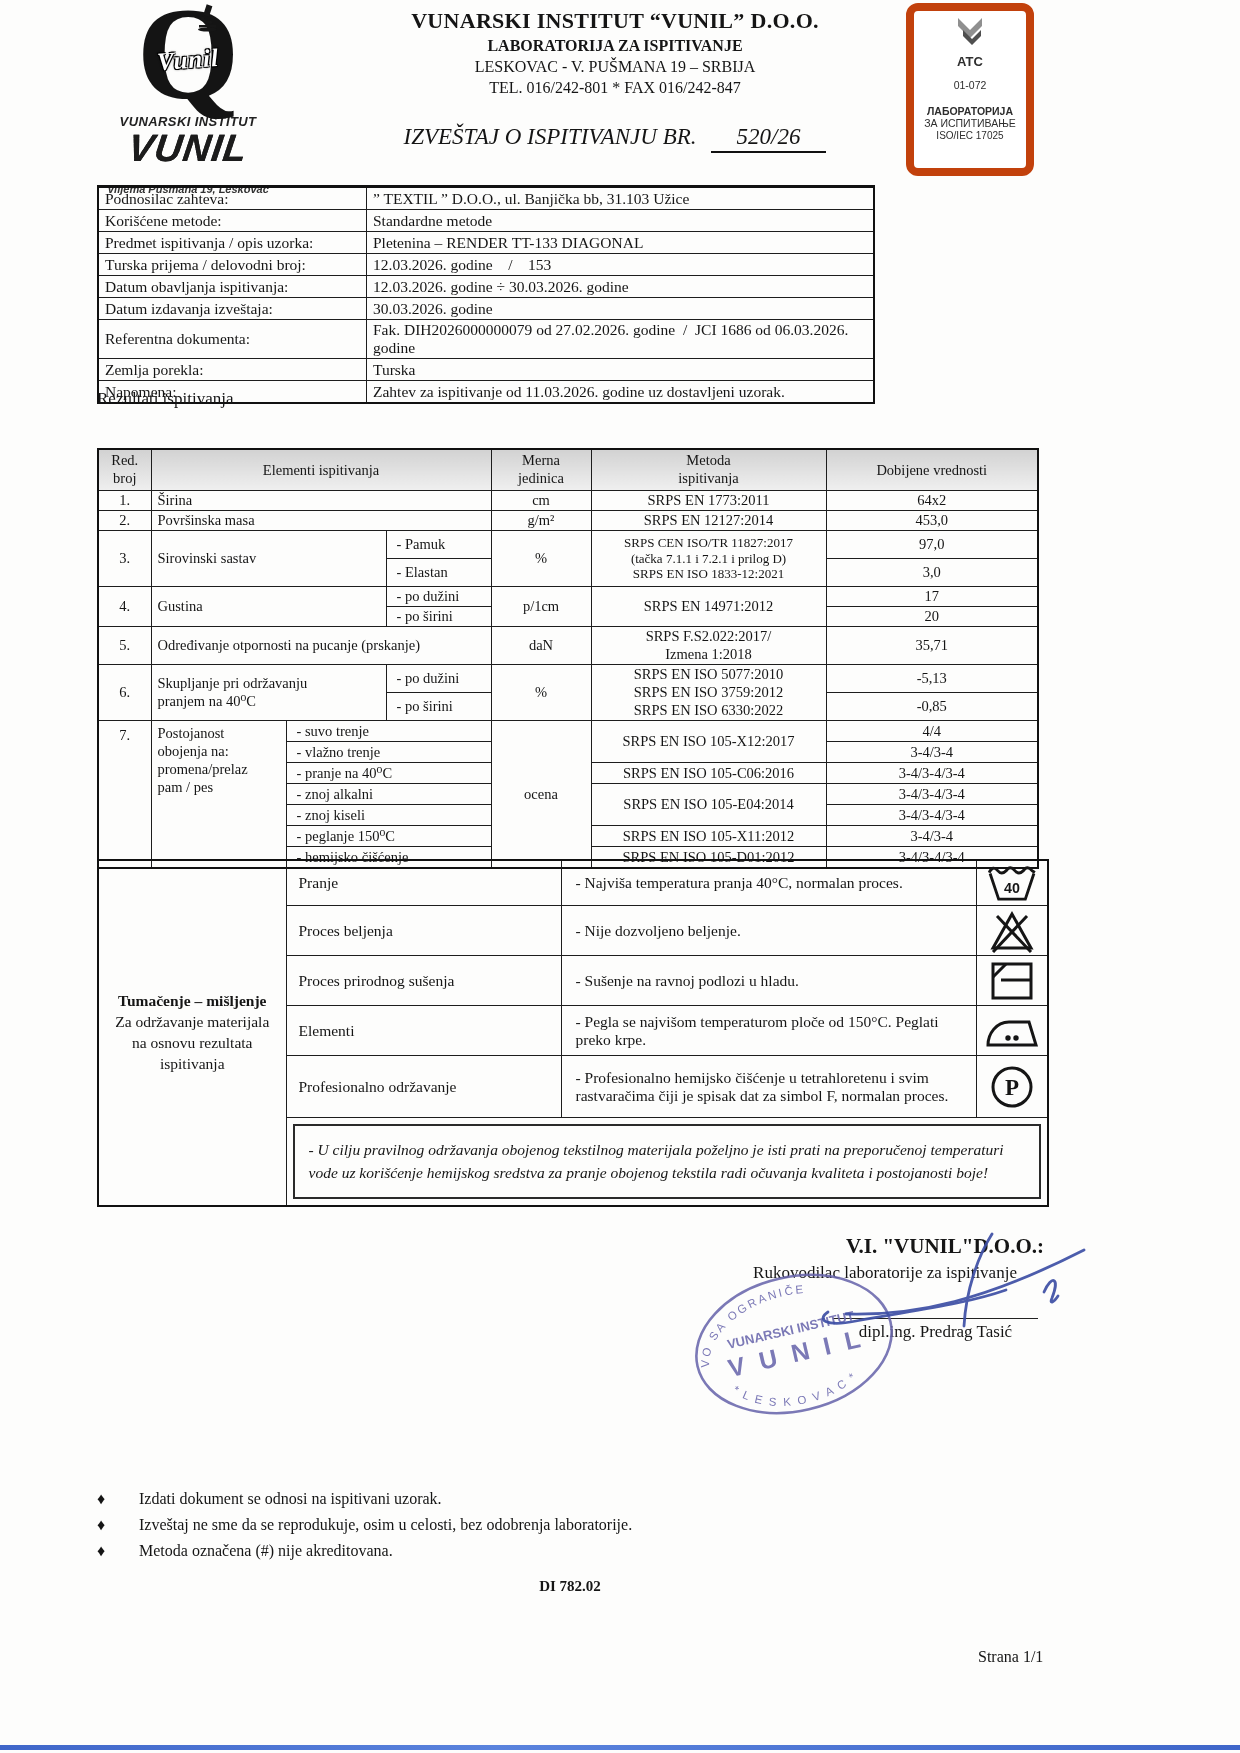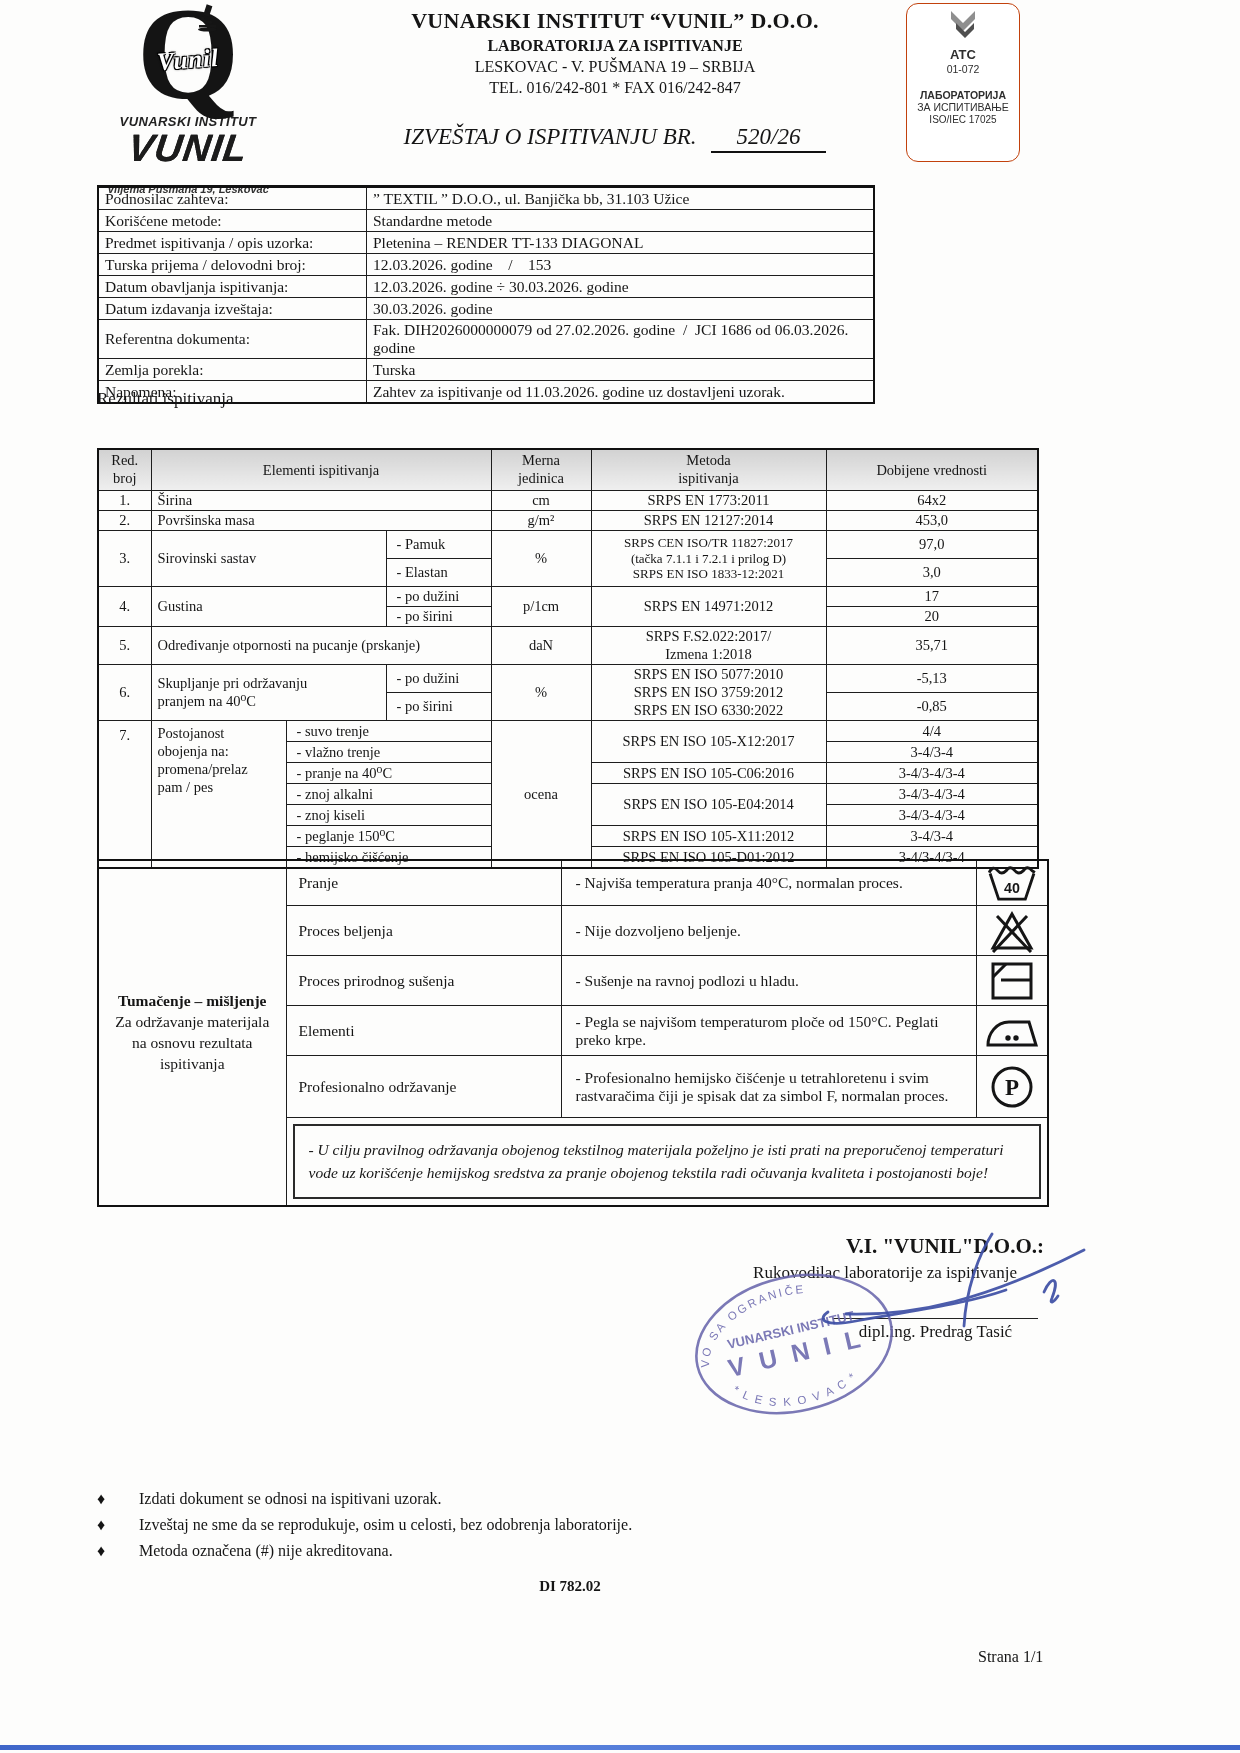--- a/index.html
+++ b/index.html
@@ -22,24 +22,24 @@
   .inst-line{font-family:"Liberation Sans",sans-serif;font-weight:bold;font-style:italic;font-size:13px;letter-spacing:.4px;margin-top:4px;color:#222;}
   .vunil-big{font-family:"Liberation Sans",sans-serif;font-weight:900;font-style:italic;font-size:38px;line-height:38px;letter-spacing:1px;color:#1c1c1c;transform:skewX(-8deg);
     background:repeating-linear-gradient(180deg,#111 0 4px,#777 4px 5px);-webkit-background-clip:text;background-clip:text;}
   .addr-line{font-family:"Liberation Sans",sans-serif;font-weight:bold;font-style:italic;font-size:11px;color:#333;margin-top:16px;}
   .org-block{left:300px;top:8px;width:630px;text-align:center;}
   .org-name{font-size:22px;font-weight:bold;letter-spacing:.3px;}
   .org-sub1{font-size:16px;font-weight:bold;margin-top:3px;}
   .org-sub2,.org-sub3{font-size:16px;margin-top:3px;}
   .report-title{left:300px;top:124px;width:630px;text-align:center;font-size:23px;font-weight:normal;font-style:italic;}
   .report-no{display:inline-block;border-bottom:2px solid #111;padding:0 26px 1px 26px;margin-left:14px;}
-  .badge{left:906px;top:3px;width:112px;height:157px;border:1px solid #c2410c;border-radius:12px;
+  .badge{left:906px;top:3px;width:112px;height:157px;border:8px solid #c2410c;border-radius:12px;
     text-align:center;font-family:"Liberation Sans",sans-serif;color:#2e2e2e;background:#fff;}
   .badge-atc{font-size:13px;font-weight:bold;margin-top:1px;}
-  .badge-code{font-size:10.5px;margin-top:1px;}
+  .badge-code{font-size:10.5px;margin-top:10px;}
   .badge-l1{font-size:10.5px;font-weight:bold;margin-top:14px;}
   .badge-l2{font-size:10.5px;font-weight:normal;}
   .badge-l3{font-size:10px;margin-top:1px;}
   
   table.grid{border-collapse:collapse;table-layout:fixed;}
   table.grid td{border:1px solid #1d1d1d;vertical-align:middle;padding:1px 6px;overflow:hidden;}
   .info-table{left:97px;top:185px;width:778px;border:2px solid #111;border-top:3px solid #111;font-size:15.5px;}
   .info-table td{height:19px;}
   .info-label{width:255px;padding-left:8px;}
   .results-title{left:97px;top:389px;font-size:17px;}

